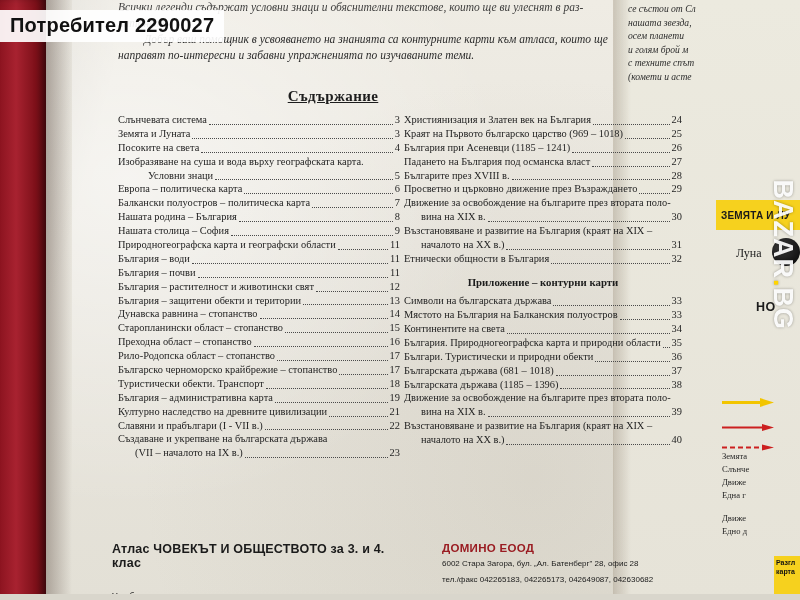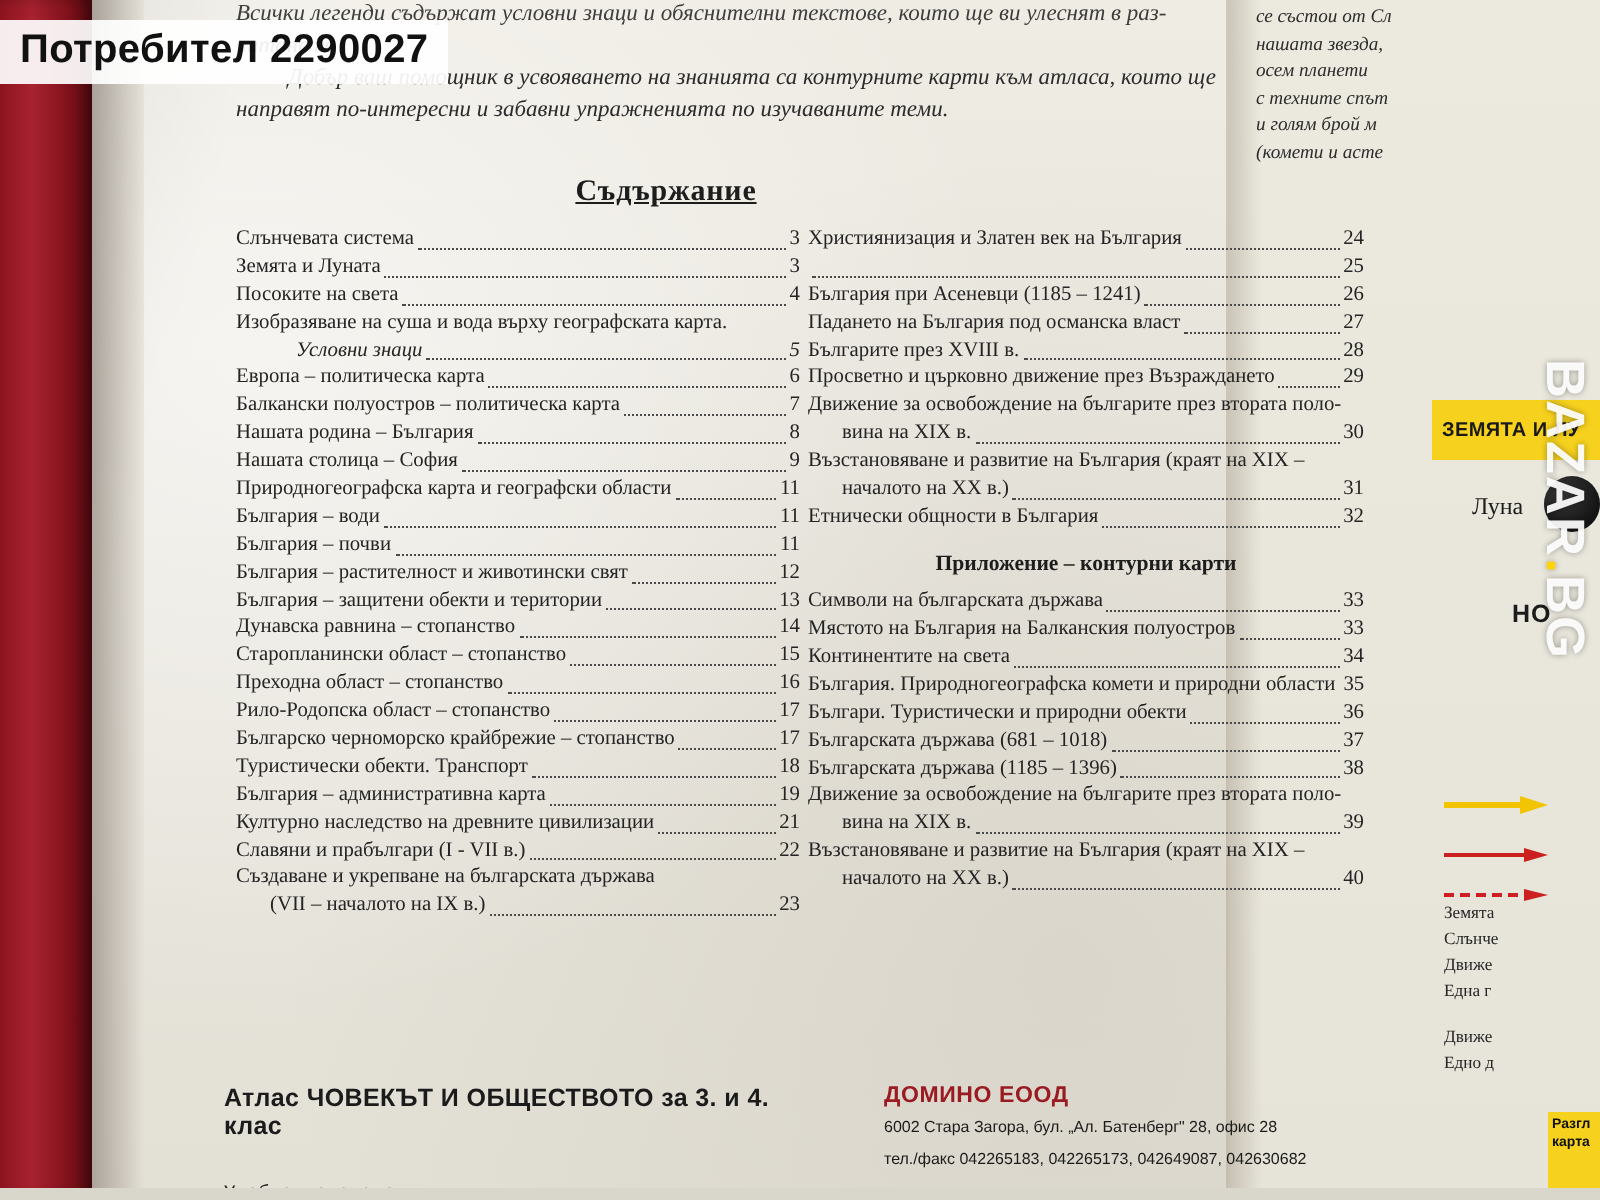--- a/index.html
+++ b/index.html
@@ -113,21 +113,21 @@
   .entry .lbl { flex: 0 0 auto; }
   .entry .dots {
     flex: 1 1 auto;
     overflow: hidden;
     margin: 0 2px 2px 2px;
     border-bottom: 1px dotted #4a4a4a;
     height: 0.72em;
   }
   .entry .pg { flex: 0 0 auto; }
   .entry.cont { padding-left: 17px; }
-  .entry.sub  { padding-left: 30px; font-style: italic; }
+  .entry.sub  { padding-left: 30px; }
   .sect-head {
     text-align: center;
     font-weight: bold;
     font-size: 10.8px;
     margin: 9px 0 5px 0;
     color: #1d1d1d;
   }
 
   
   .footer {
@@ -408,20 +408,21 @@
       </div>
     </div>
 
   <div class="col col-right">
       <div class="entry">
         <span class="lbl">Християнизация и Златен век на България</span>
         <span class="dots"></span>
         <span class="pg">24</span>
       </div>
       <div class="entry">
+        <span class="lbl">Краят на Първото българско царство (969 – 1018)</span>
         <span class="dots"></span>
         <span class="pg">25</span>
       </div>
       <div class="entry">
         <span class="lbl">България при Асеневци (1185 – 1241)</span>
         <span class="dots"></span>
         <span class="pg">26</span>
       </div>
       <div class="entry">
         <span class="lbl">Падането на България под османска власт</span>
@@ -469,21 +470,21 @@
         <span class="lbl">Мястото на България на Балканския полуостров</span>
         <span class="dots"></span>
         <span class="pg">33</span>
       </div>
       <div class="entry">
         <span class="lbl">Континентите на света</span>
         <span class="dots"></span>
         <span class="pg">34</span>
       </div>
       <div class="entry">
-        <span class="lbl">България. Природногеографска комети и природни области</span>
+        <span class="lbl">България. Природногеографска карта и природни области</span>
         <span class="dots"></span>
         <span class="pg">35</span>
       </div>
       <div class="entry">
         <span class="lbl">Българи. Туристически и природни обекти</span>
         <span class="dots"></span>
         <span class="pg">36</span>
       </div>
       <div class="entry">
         <span class="lbl">Българската държава (681 – 1018)</span>
@@ -523,22 +524,22 @@
       <div class="pub-name">ДОМИНО ЕООД</div>
       <div class="pub-addr">6002 Стара Загора, бул. „Ал. Батенберг" 28, офис 28</div>
       <div class="pub-addr">тел./факс 042265183, 042265173, 042649087, 042630682</div>
     </div>
   </div>
 
   <div class="rp-text">
     <span>се състои от Сл</span>
     <span>нашата звезда,</span>
     <span>осем планети</span>
+    <span>и голям брой м</span>
     <span>с техните спът</span>
-    <span>и голям брой м</span>
     <span>(комети и асте</span>
   </div>
 
   <div class="rp-banner">ЗЕМЯТА И ЛУ</div>
   <div class="rp-moon-label">Луна</div>
   <div class="rp-moon"></div>
   <div class="rp-ho">НО</div>
 
   <svg class="rp-arrow-yellow" viewBox="0 0 52 9">
     <path d="M0 3 H38 V0 L52 4.5 L38 9 V6 H0 Z" fill="#f2c500"></path>

